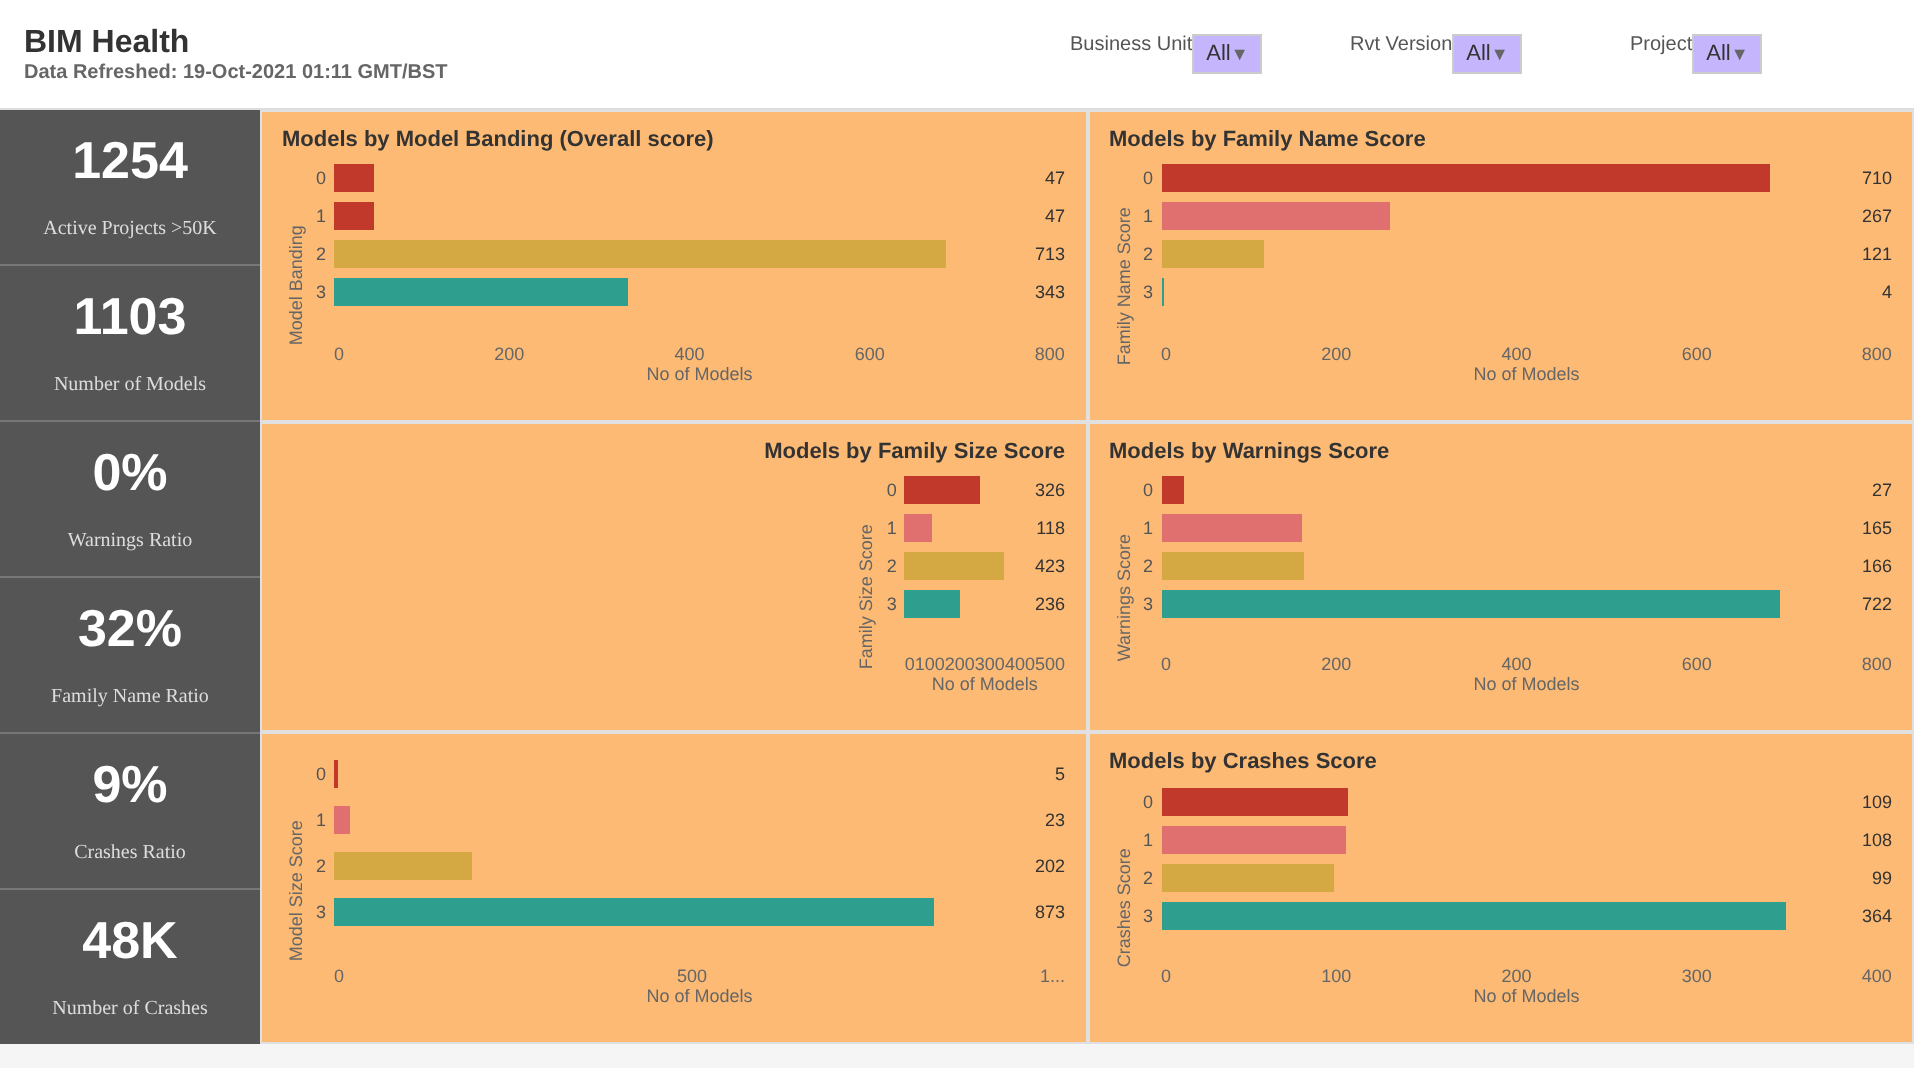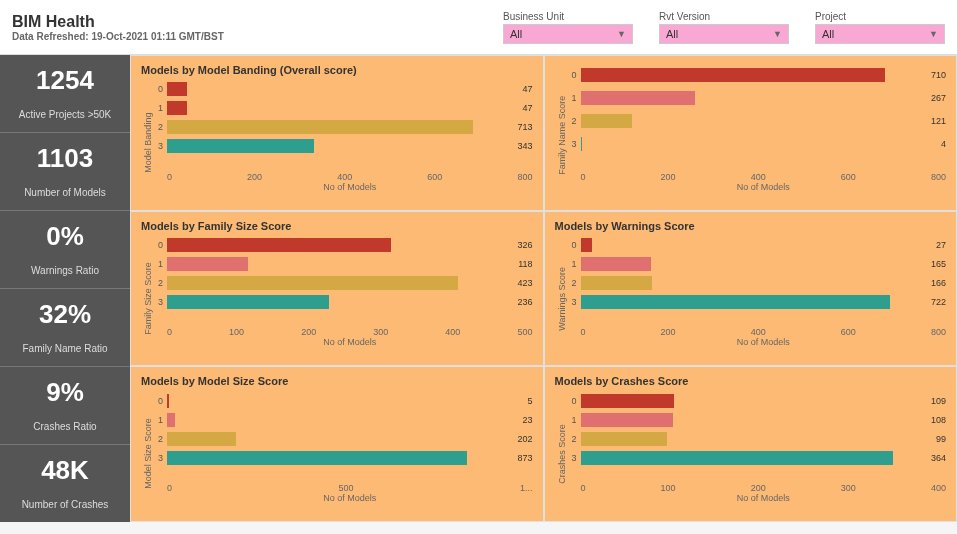--- a/index.html
+++ b/index.html
@@ -4,33 +4,33 @@
   <style>
     * { box-sizing: border-box; margin: 0; padding: 0; }
     body { font-family: Arial, sans-serif; background: #f5f5f5; width: 957px; height: 534px; overflow: hidden; font-size: 12px; }
 
     .header { display: flex; align-items: center; padding: 6px 12px; background: #fff; border-bottom: 1px solid #ddd; height: 55px; }
     .header-title-section { flex: 0 0 220px; }
     .header-title { font-size: 16px; font-weight: bold; color: #333; }
     .header-subtitle { font-size: 10px; color: #666; font-weight: bold; }
     .header-spacer { flex: 1; }
     .filter-group { display: flex; gap: 10px; align-items: center; }
-    .filter-item { display: flex; flex-direction: column; min-width: 130px; margin-left: 16px; }
+    .filter-item { display: flex; flex-direction: row; min-width: 130px; }
     .filter-label { font-size: 10px; color: #555; margin-bottom: 2px; }
-    .filter-select { border: 1px solid #ccc; padding: 3px 6px; font-size: 11px; background: #f9a8d4; display: flex; align-items: center; justify-content: space-between; cursor: pointer; }
+    .filter-select { border: 1px solid #ccc; padding: 3px 6px; font-size: 11px; background: #c4b5fd; display: flex; align-items: center; justify-content: space-between; cursor: pointer; }
     .filter-select-text { color: #333; }
     .chevron { font-size: 9px; color: #666; }
 
     .main { display: grid; grid-template-columns: 130px 1fr 1fr; grid-template-rows: repeat(3, 1fr); height: 467px; }
 
     .kpi-panel { background: #555; display: flex; flex-direction: column; }
     .kpi-cell { flex: 1; display: flex; flex-direction: column; align-items: center; justify-content: center; border-bottom: 1px solid #777; padding: 6px; }
     .kpi-cell:last-child { border-bottom: none; }
     .kpi-value { font-size: 26px; font-weight: bold; color: #fff; line-height: 1; }
-    .kpi-label { font-size: 10px; color: #ddd; margin-top: 16px; text-align: center; }
+    .kpi-label { font-size: 10px; color: #ddd; margin-top: 16px; text-align: center; font-family: Liberation Serif, serif; }
 
     .chart-cell { background: #fdba74; border: 1px solid #e0e0e0; padding: 8px 10px 4px 10px; display: flex; flex-direction: column; }
     .chart-title { font-size: 11px; font-weight: bold; color: #333; margin-bottom: 4px; }
 
     .chart-area { flex: 1; display: flex; flex-direction: row; }
     .y-axis-label { writing-mode: vertical-rl; transform: rotate(180deg); font-size: 9px; color: #666; text-align: center; padding-right: 2px; white-space: nowrap; }
     .chart-content { flex: 1; display: flex; flex-direction: column; justify-content: space-around; padding-bottom: 14px; position: relative; }
     .bar-row { display: flex; align-items: center; gap: 4px; }
     .bar-tick { font-size: 9px; color: #555; width: 10px; text-align: right; flex-shrink: 0; }
     .bar-container { flex: 1; height: 14px; position: relative; }
@@ -140,20 +140,21 @@
             <span>400</span>
             <span>600</span>
             <span>800</span>
           </div>
           <div style="font-size: 9px; color: rgb(102, 102, 102); text-align: center; padding-left: 14px;">No of Models</div>
         </div>
     </div>
   </div>
 
   <div class="chart-cell" style="grid-row:1; grid-column:3;">
+    <div class="chart-title">Models by Family Name Score</div>
     <div class="chart-area">
       <div class="y-axis-label">Family Name Score</div>
       <div class="chart-content" id="chart-fn">
           <div style="flex: 1 1 0%; display: flex; flex-direction: column; justify-content: space-around; padding-bottom: 14px;">
             <div class="bar-row">
               <span class="bar-tick">0</span>
               <div class="bar-container">
                 <div style="width: 88.75%; height: 100%; background-color: rgb(192, 57, 43);"></div>
               </div>
               <span class="bar-value">710</span>
@@ -185,21 +186,21 @@
             <span>200</span>
             <span>400</span>
             <span>600</span>
             <span>800</span>
           </div>
           <div style="font-size: 9px; color: rgb(102, 102, 102); text-align: center; padding-left: 14px;">No of Models</div>
         </div>
     </div>
   </div>
 
-  <div class="chart-cell" style="grid-row:2; grid-column:2;">
+  <div class="chart-cell" style="grid-row:2; grid-column:2;align-items:flex-end;">
     <div class="chart-title">Models by Family Size Score</div>
     <div class="chart-area">
       <div class="y-axis-label">Family Size Score</div>
       <div class="chart-content" id="chart-fs">
           <div style="flex: 1 1 0%; display: flex; flex-direction: column; justify-content: space-around; padding-bottom: 14px;">
             <div class="bar-row">
               <span class="bar-tick">0</span>
               <div class="bar-container">
                 <div style="width: 65.2%; height: 100%; background-color: rgb(192, 57, 43);"></div>
               </div>
@@ -281,21 +282,20 @@
             <span>400</span>
             <span>600</span>
             <span>800</span>
           </div>
           <div style="font-size: 9px; color: rgb(102, 102, 102); text-align: center; padding-left: 14px;">No of Models</div>
         </div>
     </div>
   </div>
 
   <div class="chart-cell" style="grid-row:3; grid-column:2;">
-    <div class="chart-title">Models by Model Size Score</div>
     <div class="chart-area">
       <div class="y-axis-label">Model Size Score</div>
       <div class="chart-content" id="chart-ms">
           <div style="flex: 1 1 0%; display: flex; flex-direction: column; justify-content: space-around; padding-bottom: 14px;">
             <div class="bar-row">
               <span class="bar-tick">0</span>
               <div class="bar-container">
                 <div style="width: 0.5%; height: 100%; background-color: rgb(192, 57, 43);"></div>
               </div>
               <span class="bar-value">5</span>

